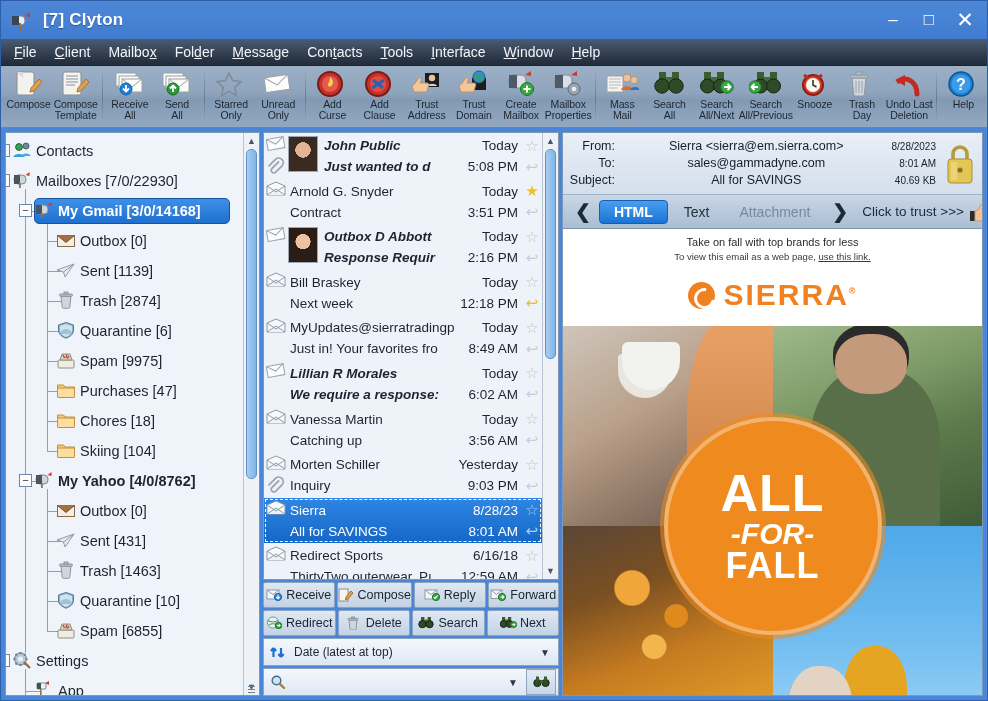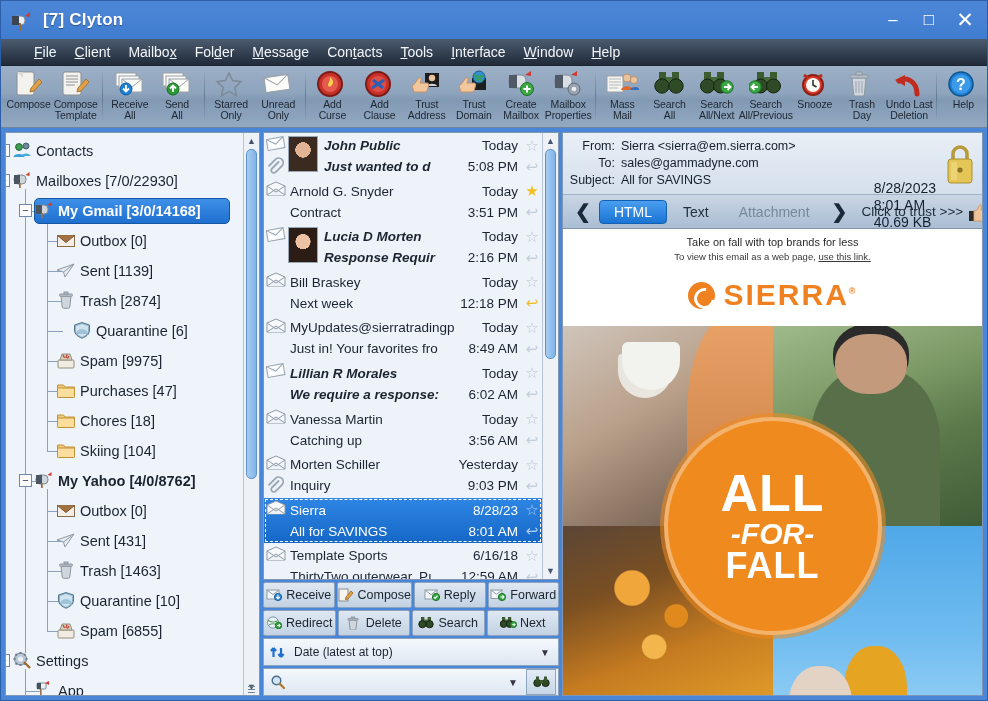--- a/index.html
+++ b/index.html
@@ -32,21 +32,21 @@
   .win-btns { margin-left:auto; display:flex; align-items:center; gap:0px; }
   .win-btn {
     width:36px; height:30px; display:flex; align-items:center; justify-content:center;
     color:#fff; font-size:17px; cursor:default;
   }
   .win-btn.close { font-size:21px; font-weight:300; }
   
   .menubar {
     height:27px; flex:0 0 27px;
     background:linear-gradient(to bottom,#4c5b6e 0%,#3b4a5c 35%,#2a3646 75%,#222c3a 100%);
-    display:flex; align-items:center; padding-left:24px;
+    display:flex; align-items:center; padding-left:4px;
     border-bottom:1px solid #1a2330;
   }
   .menu-item {
     color:#f2f5f9; font-size:14px; padding:3px 9px; cursor:default; white-space:nowrap;
   }
   .menu-item u { text-decoration:underline; }
   
   .toolbar {
     height:62px; flex:0 0 62px;
     background:linear-gradient(to bottom,#9cb0c6 0%,#8ea4bd 45%,#8299b4 55%,#93a9c1 100%);
@@ -171,34 +171,34 @@
   .prev-pane { flex:1 1 auto; display:flex; flex-direction:column; min-width:0;
     border:1px solid #7f96b4; background:#fff; overflow:hidden; }
   .prev-hdr {
     background:linear-gradient(to bottom,#e9eff6,#d4dfec);
     border-bottom:1px solid #9fb2c8; padding:5px 0 5px 0;
     display:flex; align-items:flex-start; position:relative; height:62px; flex:0 0 62px;
   }
   .hdr-fields { flex:1 1 auto; padding-left:6px; }
   .hdr-line { display:flex; font-size:12.5px; line-height:17px; color:#15202e; }
   .hdr-key { width:52px; flex:0 0 52px; text-align:right; padding-right:6px; }
-  .hdr-val { flex:1 1 auto; overflow:hidden; white-space:nowrap; }
-  .hdr-right { flex:0 0 auto; text-align:left; font-size:14px; line-height:17px; color:#15202e; padding-right:6px;margin-top:42px; }
+  .hdr-val { flex:1 1 auto; overflow:hidden; white-space:nowrap;text-align:center; }
+  .hdr-right { flex:0 0 auto; text-align:right; font-size:10px; line-height:17px; color:#15202e; padding-right:6px; }
   .hdr-lock { width:40px; flex:0 0 40px; position:relative; }
   .tabbar {
     height:34px; flex:0 0 34px; display:flex; align-items:center; gap:2px;
     background:linear-gradient(to bottom,#c9d6e5,#aabdd3);
     border-bottom:1px solid #8095ad; padding:0 6px;
   }
   .nav-arrow { font-size:19px; color:#1b2a3a; padding:0 6px; cursor:default; font-weight:bold;}
   .tab {
     padding:3px 14px; font-size:14px; color:#24313f; border-radius:4px; cursor:default;
   }
   .tab.active { background:linear-gradient(to bottom,#4a9ef0,#1a74d4); color:#fff;
-    border:1px solid #1260b4; font-weight:normal; }
+    border:1px solid #1260b4; font-weight:bold; }
   .tab.dim { color:#76889c; }
   .trust { margin-left:6px; font-size:13.5px; color:#1b2a3a; white-space:nowrap; }
   .thumbup { width:24px; height:22px; position:relative; margin-left:2px; }
   .prev-body { flex:1 1 auto; overflow:hidden; background:#fff; position:relative; }
   .promo-top { text-align:center; padding:7px 0 4px; }
   .promo-l1 { font-size:11px; color:#2b2b2b; }
   .promo-l2 { font-size:9.5px; color:#3a3a3a; margin-top:3px; }
   .promo-l2 a { color:#3a3a3a;text-align:right; }
   .brand { display:flex; align-items:center; justify-content:center; gap:9px; padding:12px 0 14px; }
   .brand-mark { width:27px; height:27px; border-radius:50%; background:#ef8120; position:relative; }
@@ -637,21 +637,21 @@
               <span class="tico">
                 <svg width="20" height="18" viewBox="0 0 20 18">
                   <path d="M5 5 h10 l-1.2 11 a1.5 1.5 0 0 1-1.5 1.3 H7.7 a1.5 1.5 0 0 1-1.5-1.3z" fill="#cfd6dc" stroke="#8d97a1"></path>
                   <rect x="3.6" y="3" width="12.8" height="2.3" rx=".8" fill="#b7c0c8" stroke="#8d97a1"></rect>
                   <rect x="8" y="1" width="4" height="2" fill="#b7c0c8" stroke="#8d97a1"></rect>
                 </svg>
               </span>
               <span class="tlabel">Trash [2874]</span>
             </div>
           </div>
-          <div class="tnode" style="padding-left: 66px; align-items: center;">
+          <div class="tnode" style="padding-left: 50px; align-items: center;">
             <div class="row-content">
               <span class="tico">
                 <svg width="20" height="18" viewBox="0 0 20 18">
                   <path d="M10 1.5 L17.5 4 v5 c0 4.5-4 7-7.5 8.2 C6.5 16 2.5 13.5 2.5 9 V4z" fill="#8fb3c9" stroke="#54788f"></path>
                   <path d="M10 3 L16 5 v4.2 c0 3.5-3.2 5.6-6 6.6 C7.2 14.8 4 12.7 4 9.2 V5z" fill="#cfe3ee"></path>
                   <path d="M5 10 q5-4 10 0 v3 H5z" fill="#9fc3d8"></path>
                 </svg>
               </span>
               <span class="tlabel">Quarantine [6]</span>
             </div>
@@ -871,21 +871,21 @@
             <div class="mrow">
               <div class="mline">
                 <span class="mico">
                   <svg width="20" height="15" viewBox="0 0 20 15">
                     <g transform="rotate(-10 10 7)">
                       <rect x="1" y="2" width="17" height="11" fill="#fbfcfd" stroke="#98a4b0"></rect>
                       <path d="M1 2 l8.5 6 8.5-6" fill="none" stroke="#98a4b0"></path>
                     </g>
                   </svg>
                 </span>
-                <span class="mname ital" style="padding-left: 34px;">Lucia D Morten</span>
+                <span class="mname ital" style="padding-left: 34px;">Outbox D Abbott</span>
                 <span class="mtime">Today</span>
                 <span class="mstar">☆</span>
               </div>
               <div class="mline">
                 <span class="mico"></span>
                 <span class="msubj ital" style="padding-left: 34px;">Response Requir</span>
                 <span class="mtime">2:16 PM</span>
                 <span class="mreply">↩</span>
               </div>
               <div class="mavatar" style="background: radial-gradient(circle at 50% 40%, rgb(237, 194, 164) 0px, rgb(237, 194, 164) 30%, rgb(43, 29, 22) 31%, rgb(43, 29, 22) 100%);"></div>
@@ -1017,21 +1017,21 @@
             </div>
             <div class="mrow">
               <div class="mline">
                 <span class="mico">
                   <svg width="20" height="15" viewBox="0 0 20 15">
                     <path d="M1 14 V5 L10 1 L19 5 v9z" fill="#f7f9fb" stroke="#8e9aa6"></path>
                     <path d="M1 14 l9-6 9 6" fill="#eef3f8" stroke="#8e9aa6"></path>
                     <path d="M1 5 l9 6 9-6" fill="none" stroke="#8e9aa6"></path>
                   </svg>
                 </span>
-                <span class="mname">Template Sports</span>
+                <span class="mname">Redirect Sports</span>
                 <span class="mtime">6/16/18</span>
                 <span class="mstar">☆</span>
               </div>
               <div class="mline">
                 <span class="mico"></span>
                 <span class="msubj">ThirtyTwo outerwear, Pı</span>
                 <span class="mtime">12:59 AM</span>
                 <span class="mreply">↩</span>
               </div>
             </div>

